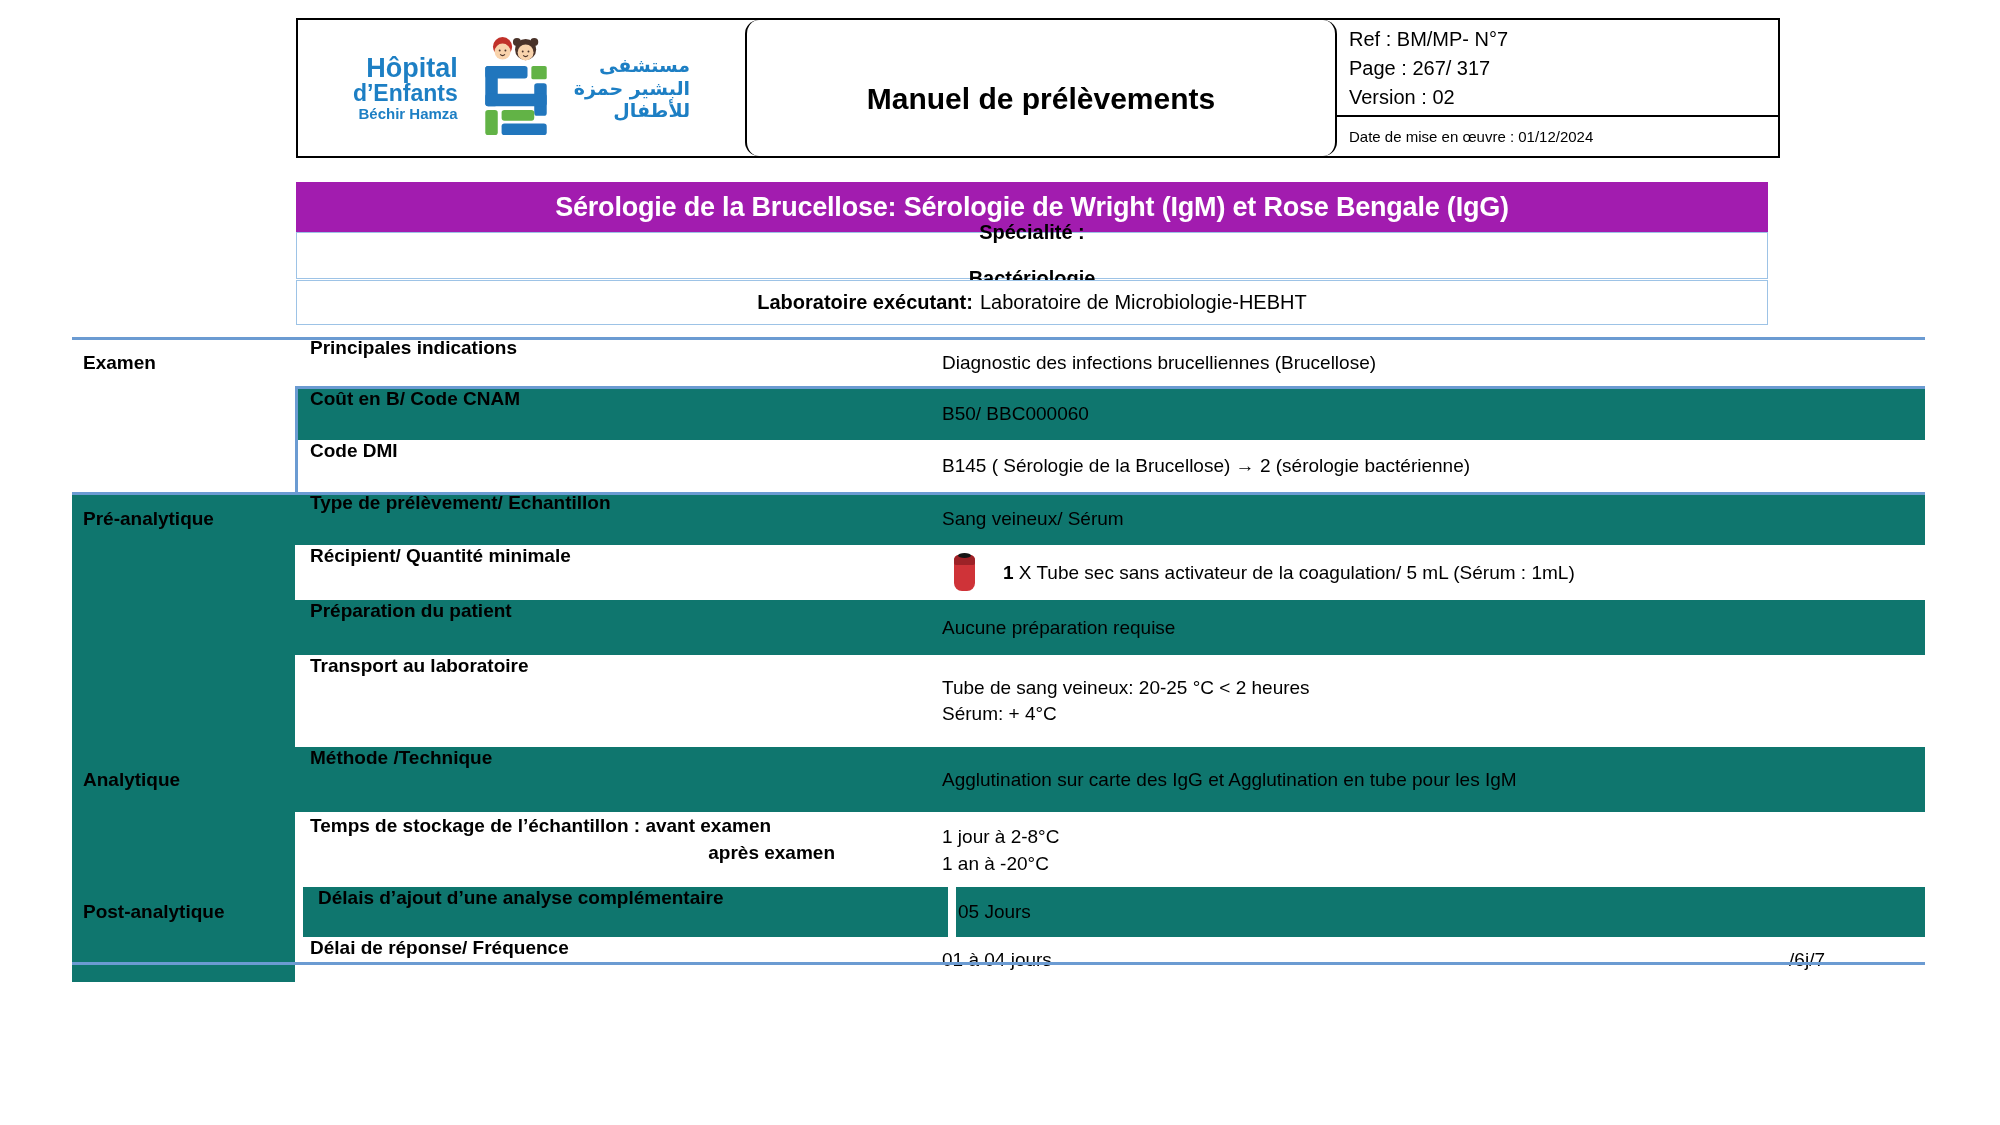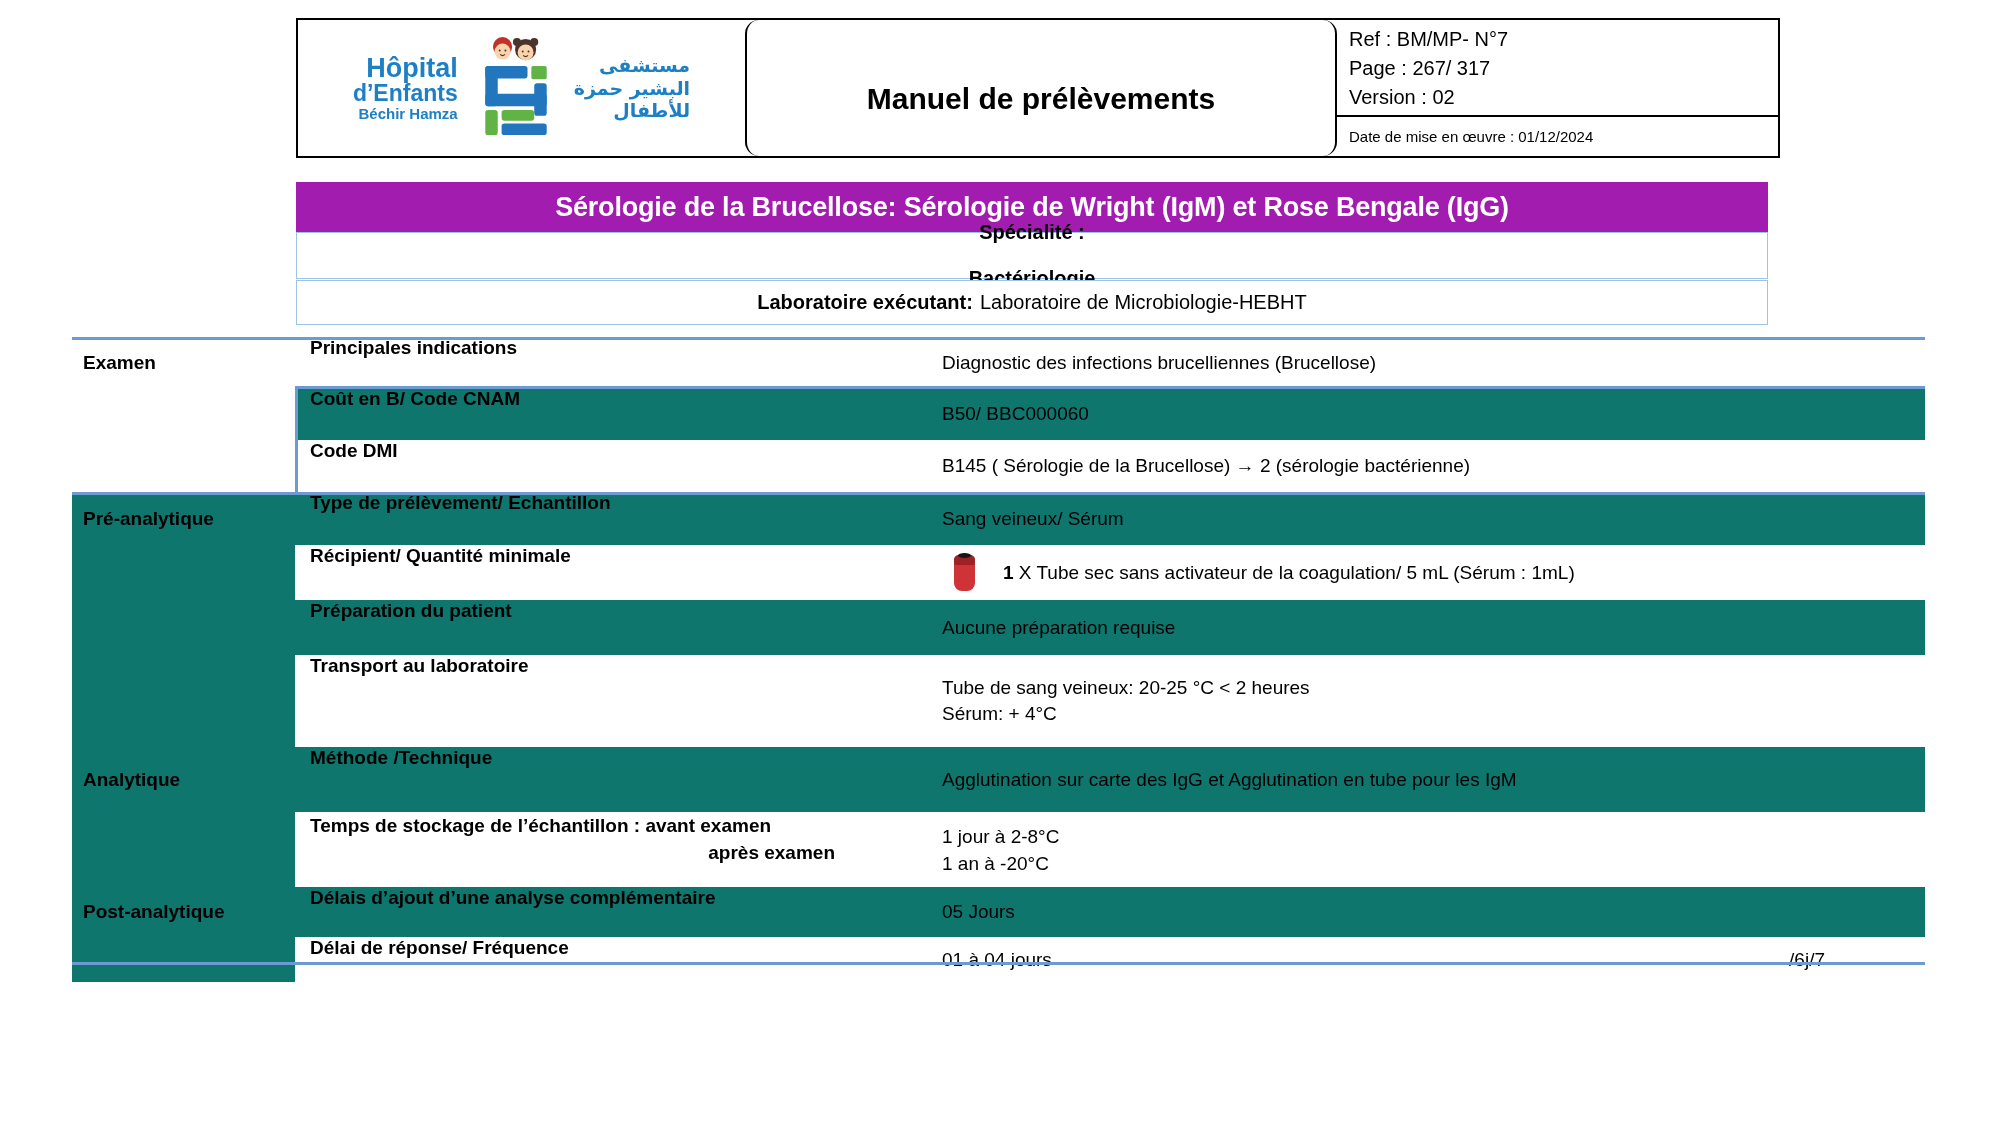--- a/index.html
+++ b/index.html
@@ -236,21 +236,21 @@
         </div>
       </div>
       <div class="c3">
         <div class="stack val" style="line-height:27px;">
           <div>1 jour à 2-8°C</div>
           <div>1 an à -20°C</div>
         </div>
       </div>
     </div>
 
-    <div class="trow" style="height:50px;">
+    <div class="trow" style="height:50px;gap:8px;">
       <div class="c1 lb">
           <span class="sec">Post-analytique</span>
         </div>
       <div class="c2 lb">
           <span class="lbl">Délais d’ajout d’une analyse complémentaire</span>
         </div>
       <div class="c3 lb">
           <span class="val">05 Jours</span>
         </div>
     </div>

